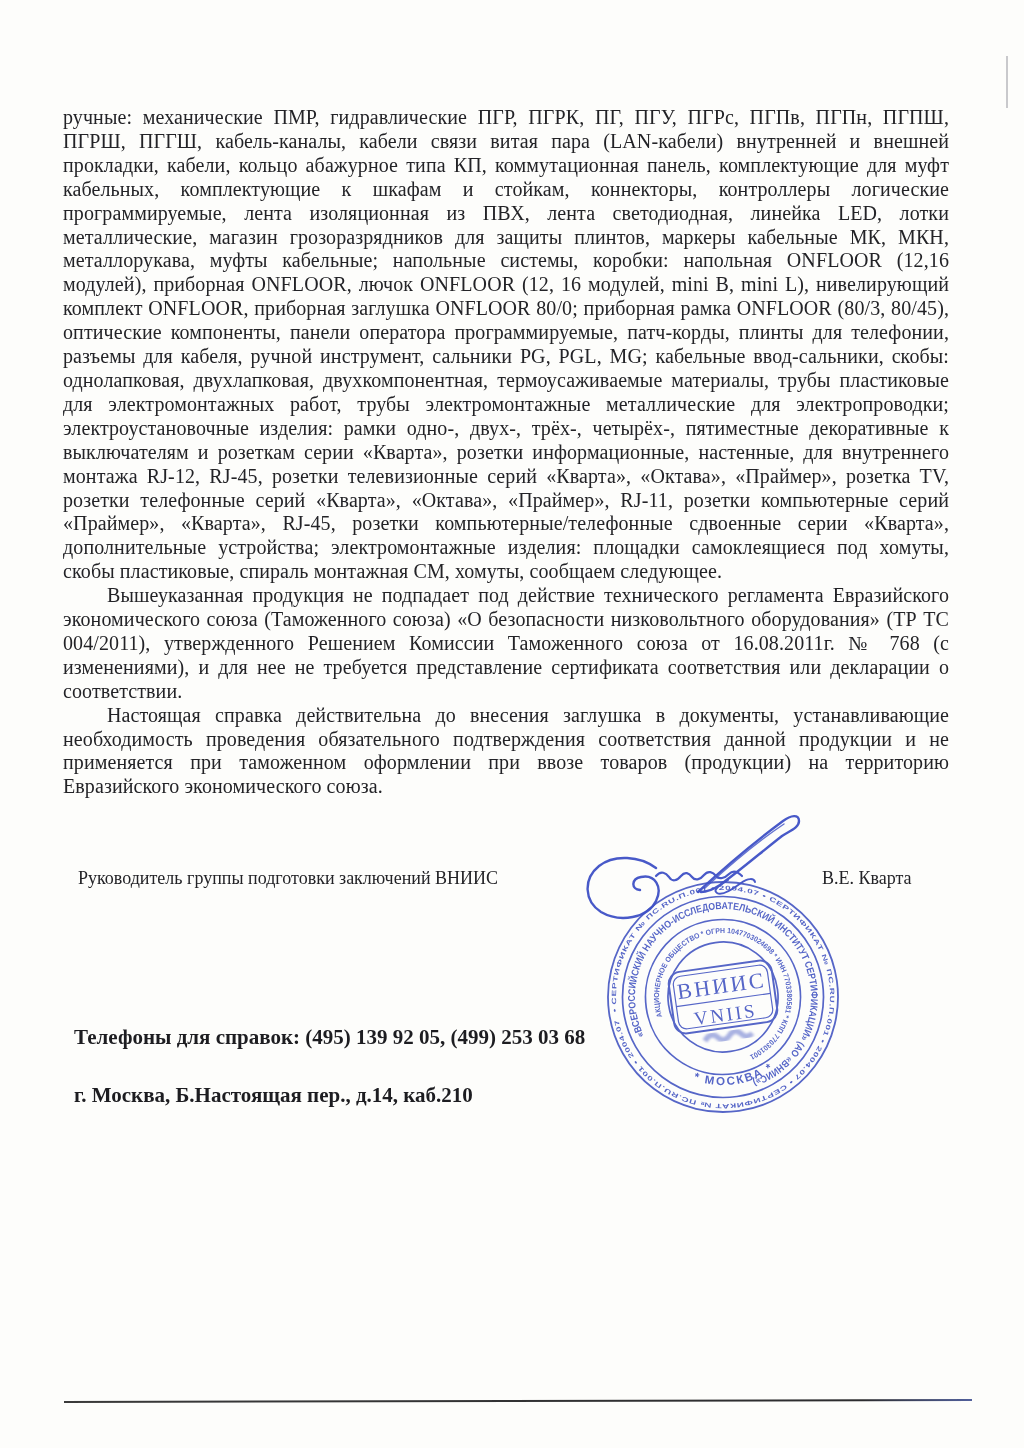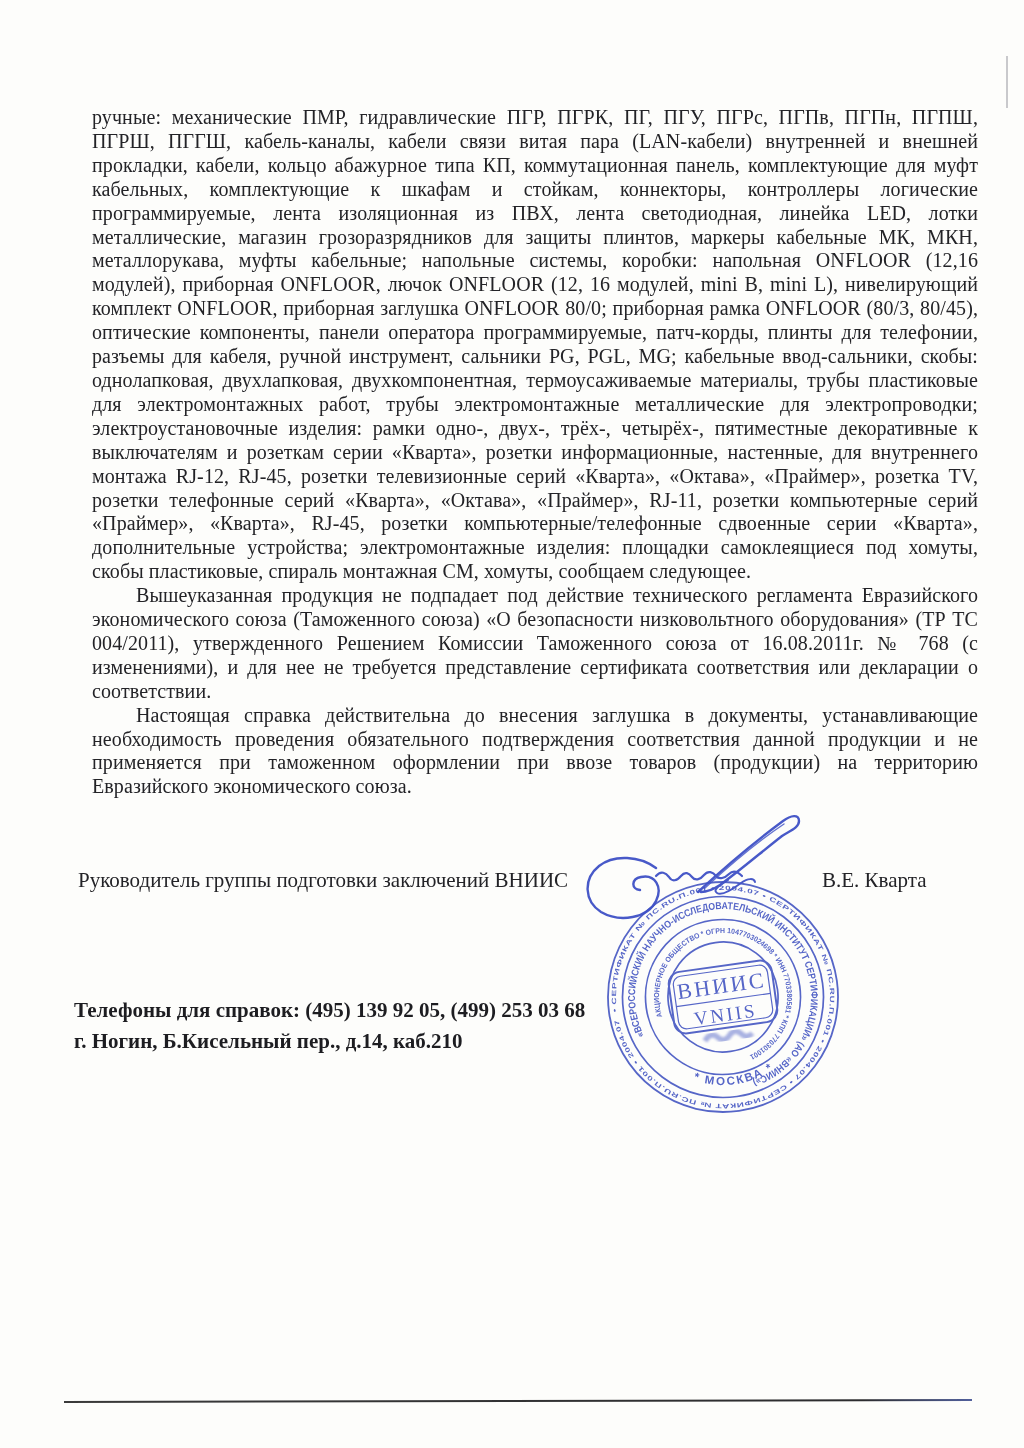--- a/index.html
+++ b/index.html
@@ -6,43 +6,43 @@
   .page{
     position:relative;
     width:1024px;height:1448px;
     background:#fdfdfb;
     overflow:hidden;
     font-family:"Liberation Serif","DejaVu Serif",serif;
     color:#232327;
   }
   
   .body-text{
-    position:absolute;left:92px;top:106px;width:886px;
+    position:absolute;left:63px;top:106px;width:886px;
     font-size:20px;line-height:23.9px;
     text-align:justify;
     letter-spacing:0.1px;
   }
   .body-text p{margin:0;}
   .body-text p.indent{text-indent:44px;}
 
   
   .sign-row{
     position:absolute;left:78px;top:868px;width:886px;height:26px;
-    font-size:21px;
+    font-size:18px;
   }
   .sign-role{position:absolute;left:0;top:0;white-space:nowrap;}
   .sign-name{position:absolute;left:744px;top:0;white-space:nowrap;}
 
   
   .contacts{
     position:absolute;left:74px;top:995px;
     font-weight:700;font-size:21px;line-height:31px;
     color:#1d1d21;
   }
-  .contacts div{white-space:nowrap;}
+  .contacts div{white-space:nowrap;margin-top:27px;}
 
   
   .sig{position:absolute;left:578px;top:804px;width:240px;height:132px;z-index:3;}
 
   
   .stamp{position:absolute;left:604px;top:878px;width:238px;height:238px;z-index:2;opacity:.93;}
 
   
   .artifact-line{
     position:absolute;left:1006px;top:56px;width:2px;height:52px;
@@ -67,21 +67,21 @@
     <p class="indent">Настоящая справка действительна до внесения заглушка в документы, устанавливающие необходимость проведения обязательного подтверждения соответствия данной продукции и не применяется при таможенном оформлении при ввозе товаров (продукции) на территорию Евразийского экономического союза.</p>
   </div>
 
   <div class="sign-row">
     <span class="sign-role">Руководитель группы подготовки заключений ВНИИС</span>
     <span class="sign-name">В.Е. Кварта</span>
   </div>
 
   <div class="contacts">
     <div>Телефоны для справок: (495) 139 92 05, (499) 253 03 68</div>
-    <div>г. Ногин, Б.Кисельный пер., д.14, каб.210</div>
+    <div>г. Москва, Б.Настоящая пер., д.14, каб.210</div>
   </div>
 
   <svg class="stamp" viewBox="-119 -119 238 238">
     <defs>
       <path id="tinyRing" d="M -107 0 A 107 107 0 1 1 107 0 A 107 107 0 1 1 -107 0"></path>
       <path id="mainArc" d="M -83.7 27.2 A 88 88 0 1 1 15.3 86.7"></path>
       <path id="bottomArc" d="M -65.4 58.9 A 88 88 0 0 0 65.4 58.9"></path>
       <path id="innerRing" d="M -63 11.1 A 64 64 0 1 1 16.6 61.8"></path>
       <filter id="inkblur">
           <feGaussianBlur stdDeviation="1.1"></feGaussianBlur>

